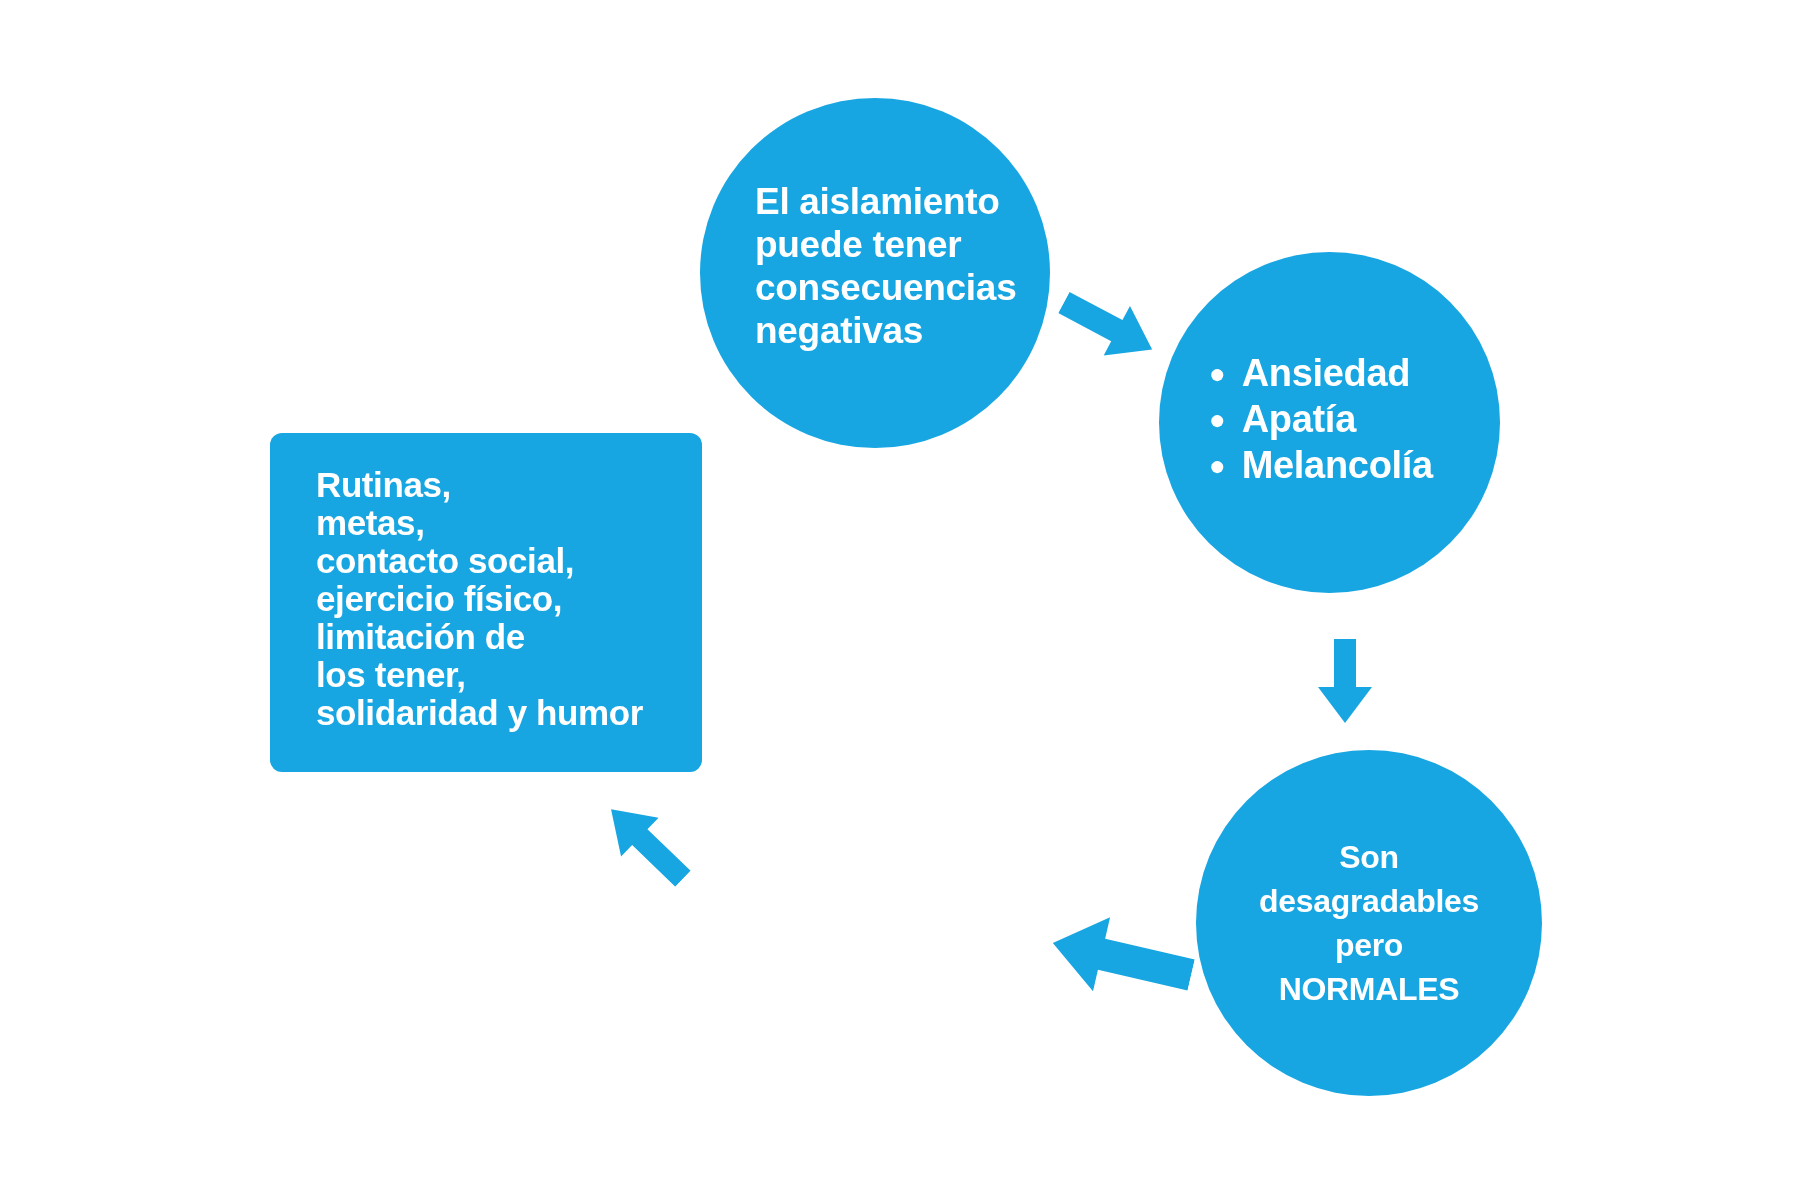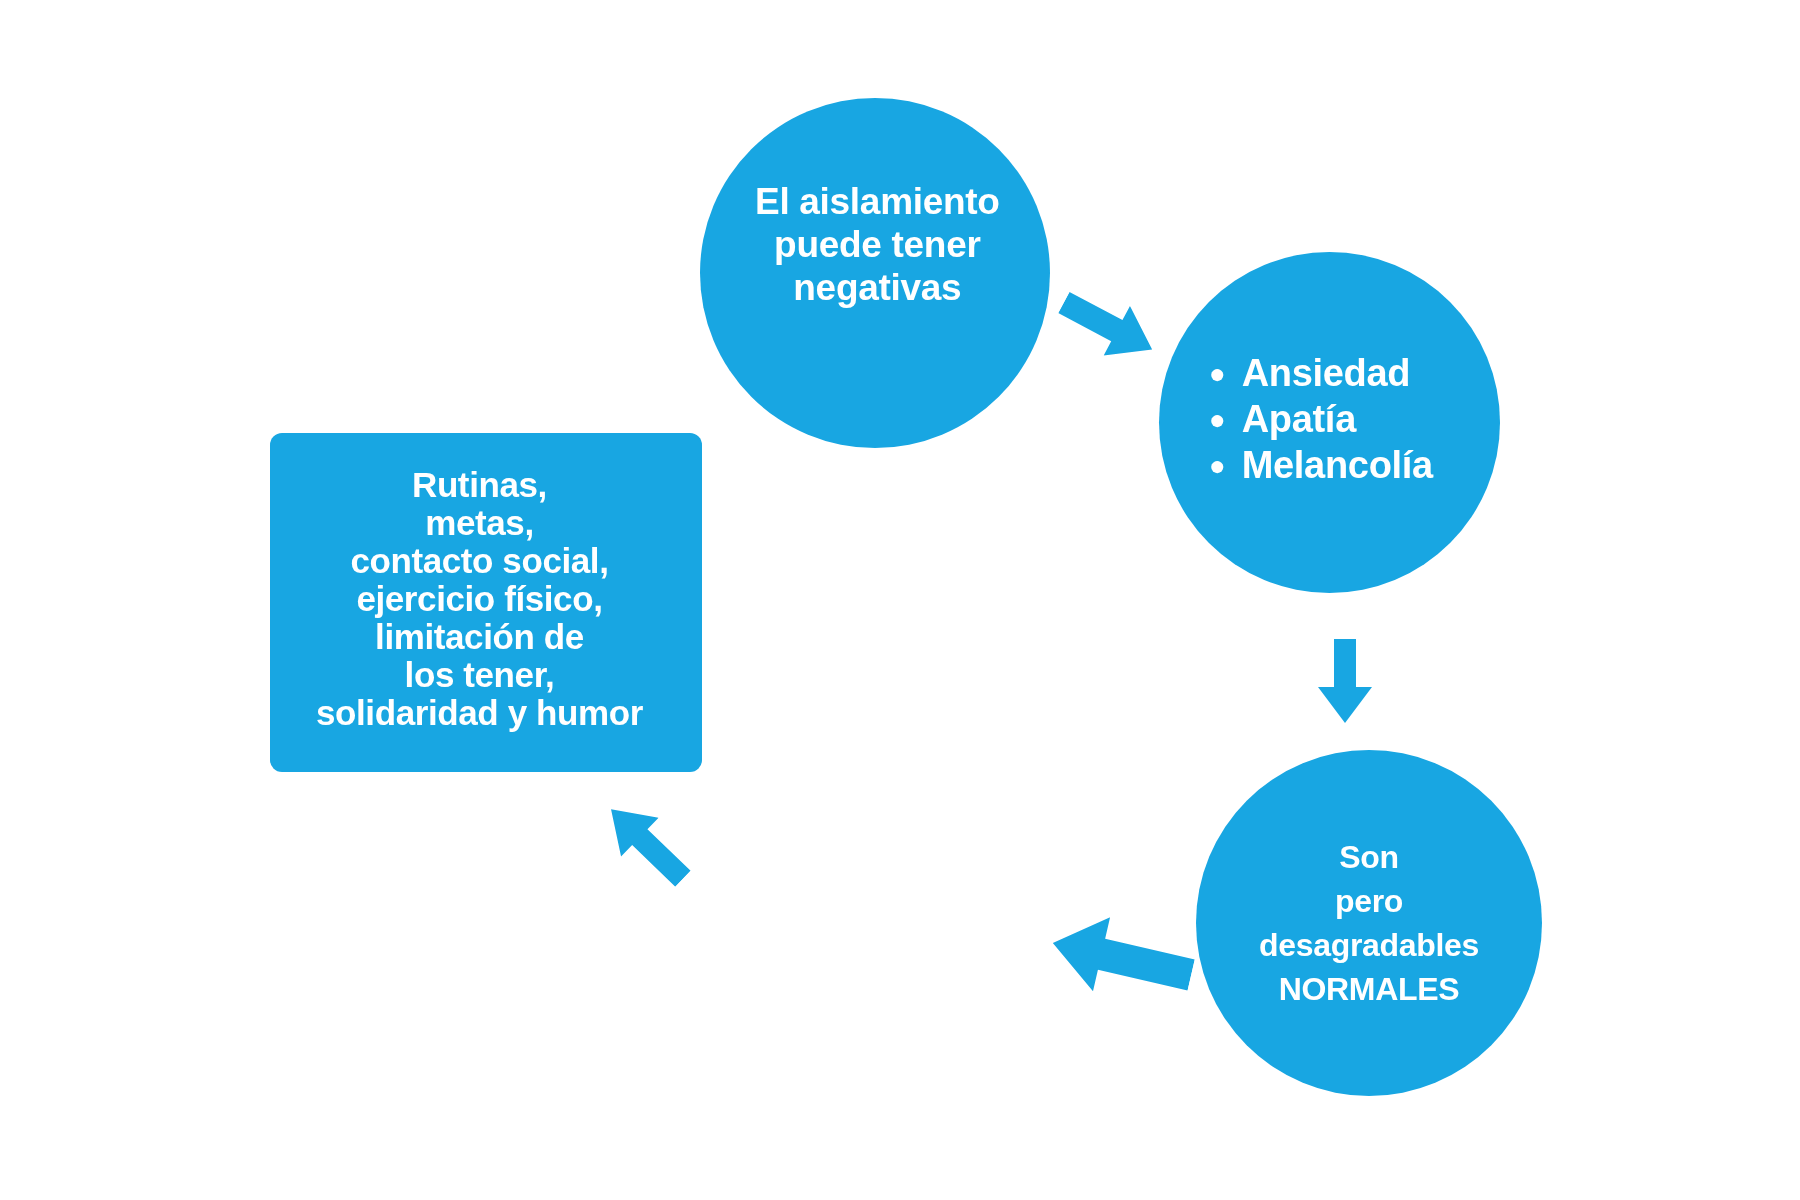--- a/index.html
+++ b/index.html
@@ -68,40 +68,41 @@
   }
 
   
   .n-strategies { left: 270px; top: 433px; width: 432px; height: 339px; }
   .n-strategies .text-block {
     position: absolute; left: 46px; top: 33px;
     font-size: 35px; line-height: 38px; letter-spacing: -0.4px;
     white-space: nowrap;
   }
 
-  .line { display: block; text-align: center; }
+  .line { display: block; }
 
   
   .arrow { position: absolute; }
   .arrow svg { display: block; }
   .arrow polygon { fill: #18A6E2; }
   .arrow-1 { left: 1058px; top: 298px; transform: rotate(28deg); }
   .arrow-2 { left: 1303px; top: 654px; transform: rotate(90deg); }
   .arrow-3 { left: 1051px; top: 921px; transform: rotate(193deg); }
   .arrow-4 { left: 597px;  top: 817px; transform: rotate(-136deg); }
 </style>
 </head>
 <body>
 
 <div class="stage">
 
   <div class="node circle n-consequences">
     <div class="text-block">
       <span class="line">El aislamiento</span>
       <span class="line">puede tener</span>
+      <span class="line">consecuencias</span>
       <span class="line">negativas</span>
     </div>
   </div>
 
   <div class="arrow arrow-1">
     <svg width="100" height="56" viewBox="0 0 100 56">
       <polygon points="0,16 60,16 60,0 100,28 60,56 60,40 0,40"></polygon>
     </svg>
   </div>
 
@@ -124,22 +125,22 @@
 
   <div class="arrow arrow-2">
     <svg width="84" height="54" viewBox="0 0 84 54">
       <polygon points="0,16 48,16 48,0 84,27 48,54 48,38 0,38"></polygon>
     </svg>
   </div>
 
   <div class="node circle n-normal">
     <div class="text-block">
       <span class="line">Son</span>
+      <span class="line">desagradables</span>
       <span class="line">pero</span>
-      <span class="line">desagradables</span>
       <span class="line">NORMALES</span>
     </div>
   </div>
 
   <div class="arrow arrow-3">
     <svg width="142" height="76" viewBox="0 0 142 76">
       <polygon points="0,22 92,22 92,0 142,38 92,76 92,54 0,54"></polygon>
     </svg>
   </div>
 

